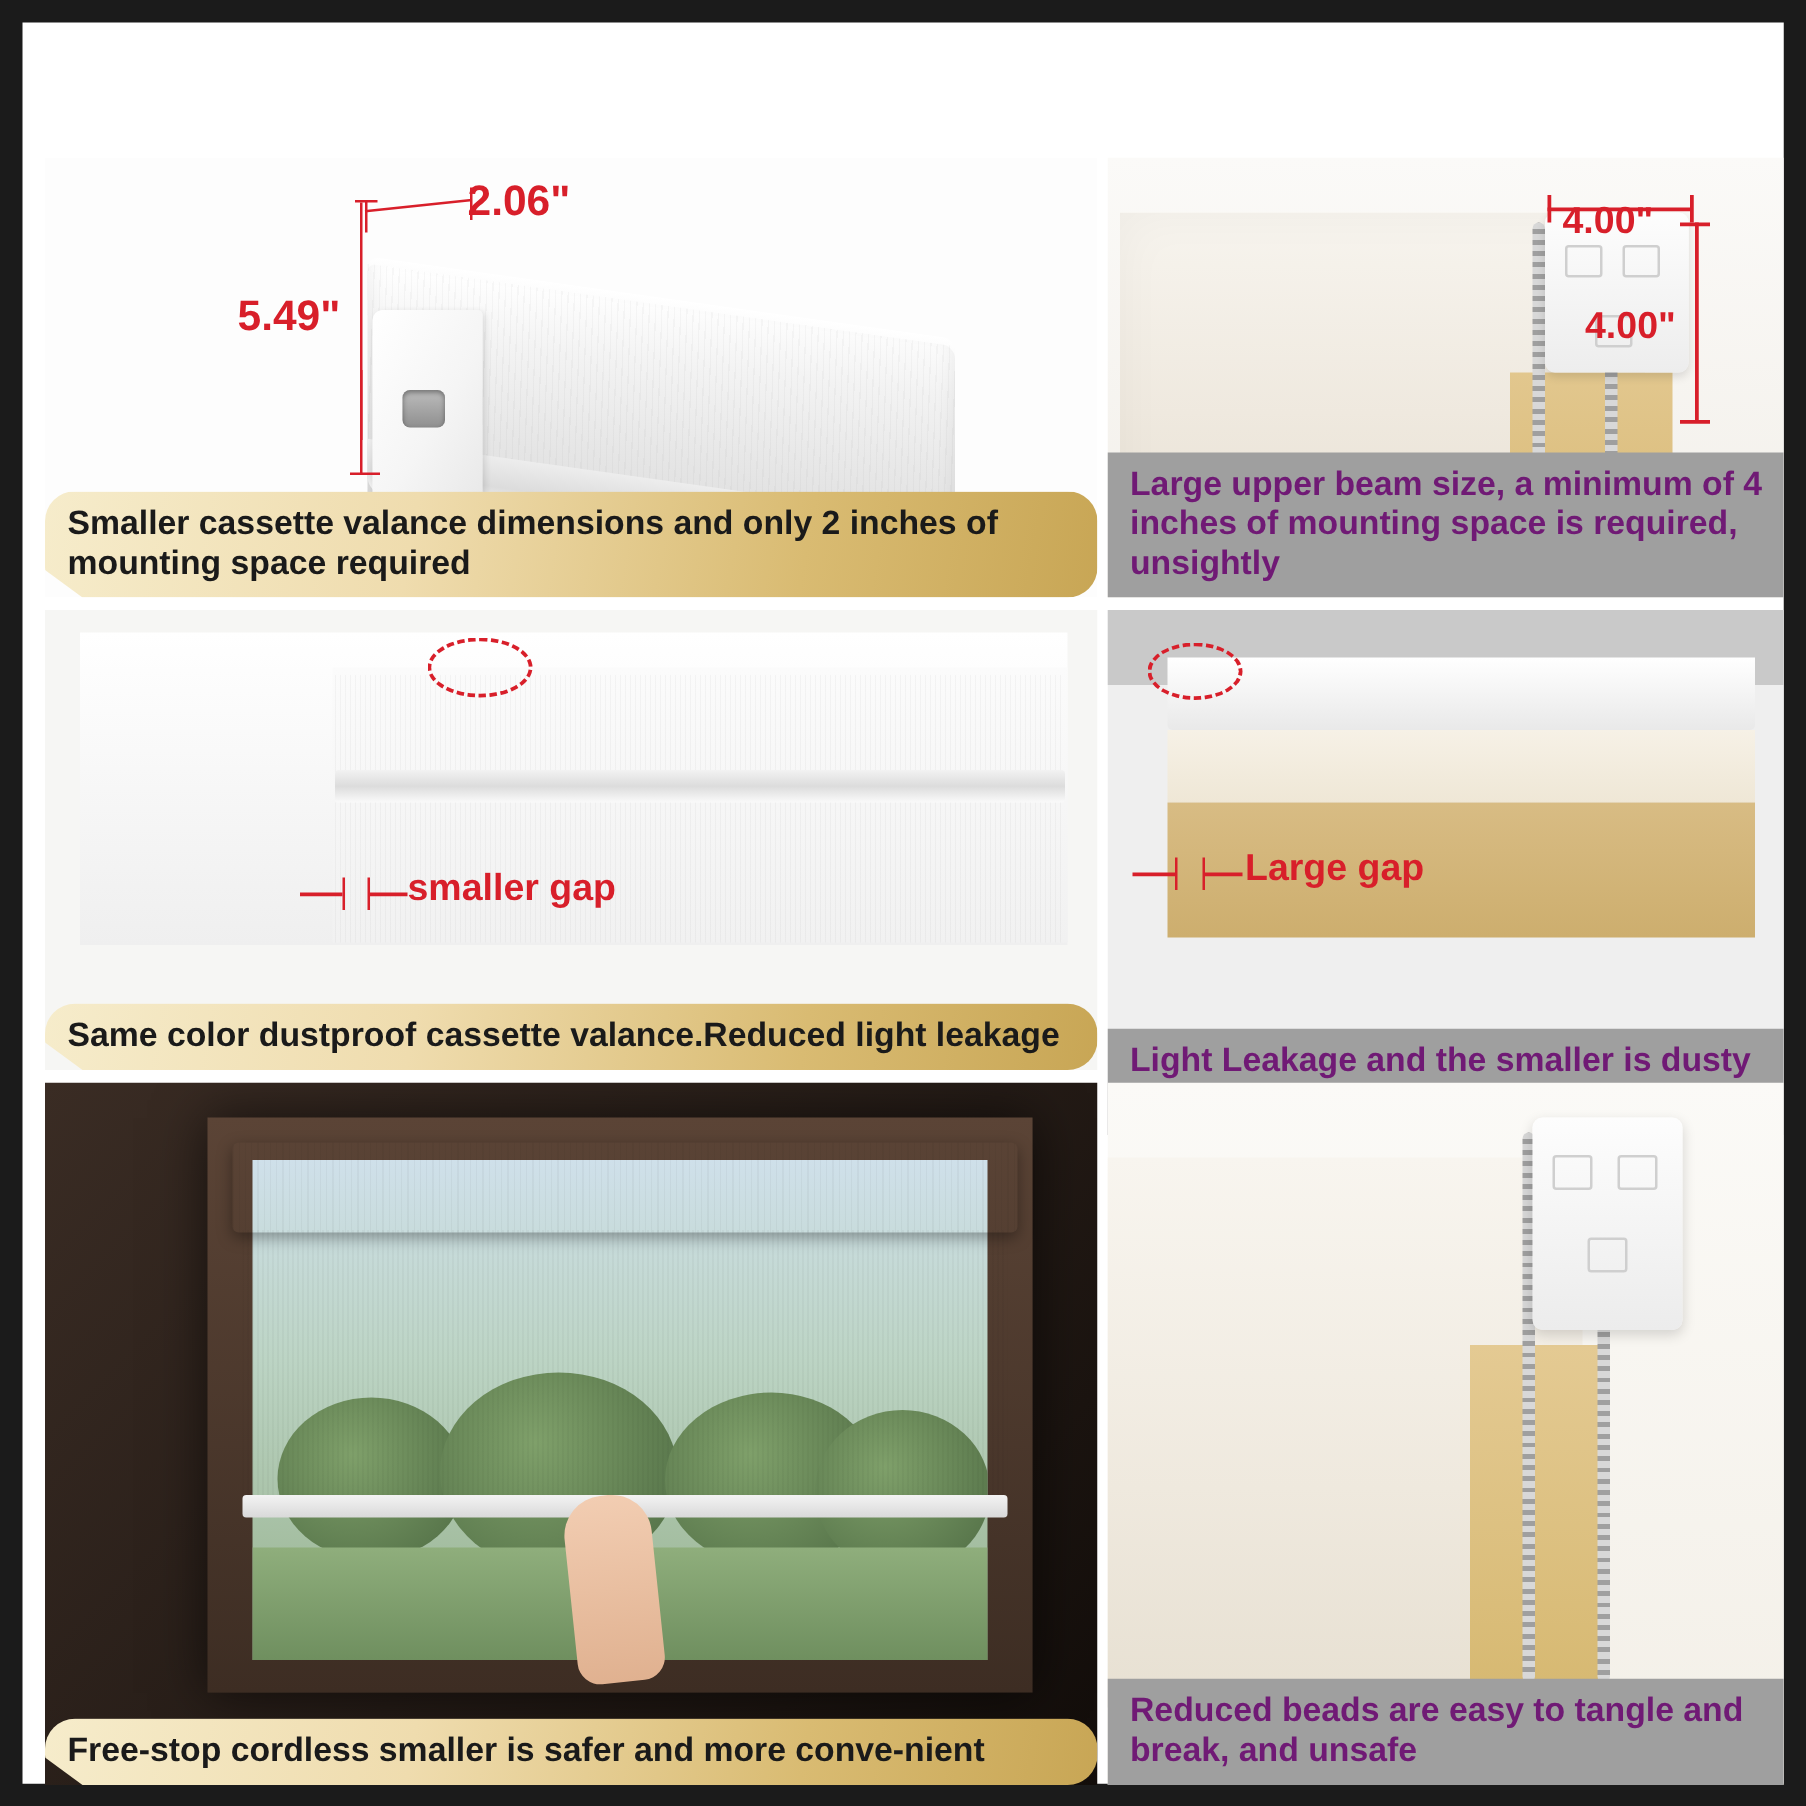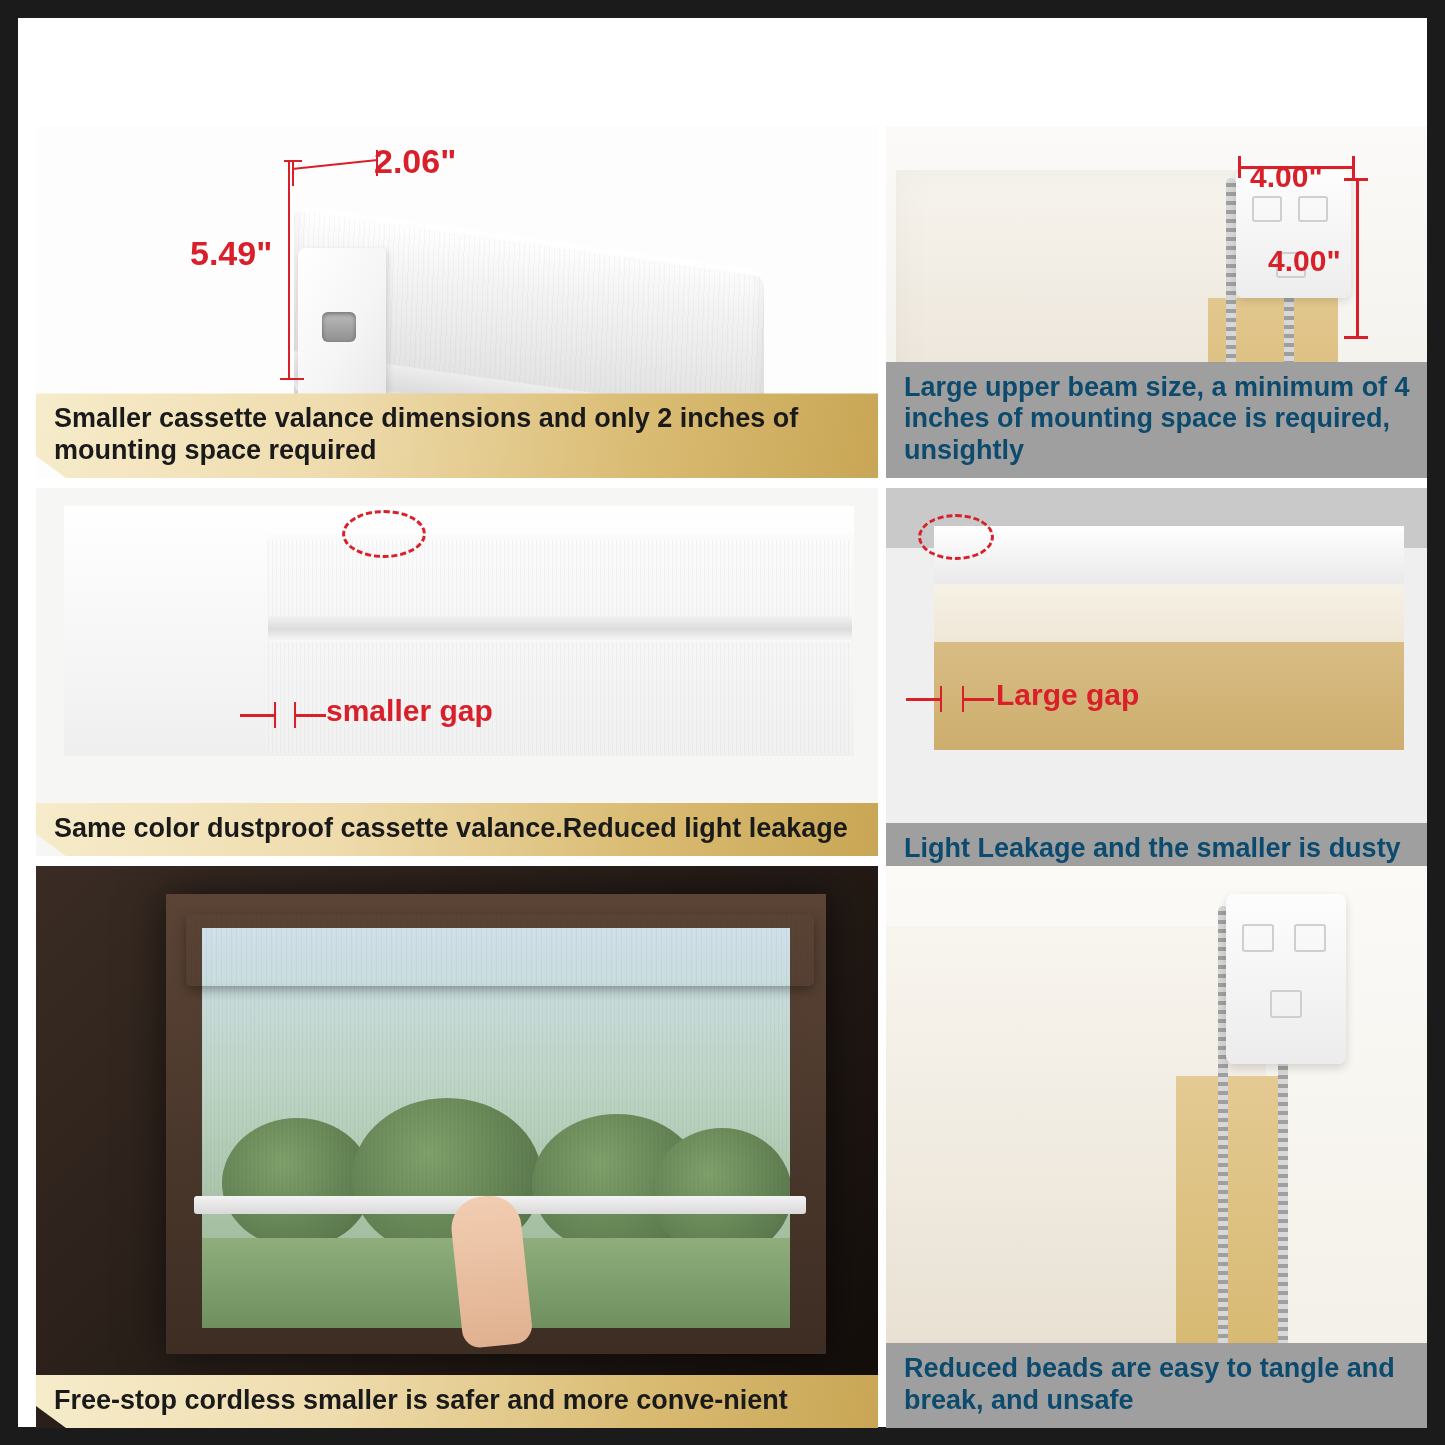--- a/index.html
+++ b/index.html
@@ -55,24 +55,25 @@
     line-height: 1.16;
     color: #1d1d1d;
     box-sizing: border-box;
   }
   .caption.gold {
     background: linear-gradient(100deg, #f6eccb 0%, #efdcae 35%, #d9bb72 72%, #c8a655 100%);
     color: #1a1a1a;
   }
   .caption.gray {
     background: #9f9f9f;
-    color: #0c4a6e;
+    color: #701a75;
   }
   .caption.gold.slant {
     clip-path: polygon(0 0, 100% 0, 100% 100%, 30px 100%, 0 calc(100% - 22px));
+    border-radius: 24px;
   }
 
   
   #p1 { left: 18px;  top: 108px;  width: 842px; height: 352px; }
   #p2 { left: 868px; top: 108px;  width: 541px; height: 352px; }
   #p3 { left: 18px;  top: 470px;  width: 842px; height: 368px; }
   #p4 { left: 868px; top: 470px;  width: 541px; height: 420px; }
   #p5 { left: 18px;  top: 848px;  width: 842px; height: 562px; }
   #p6 { left: 868px; top: 848px;  width: 541px; height: 562px; }
 

